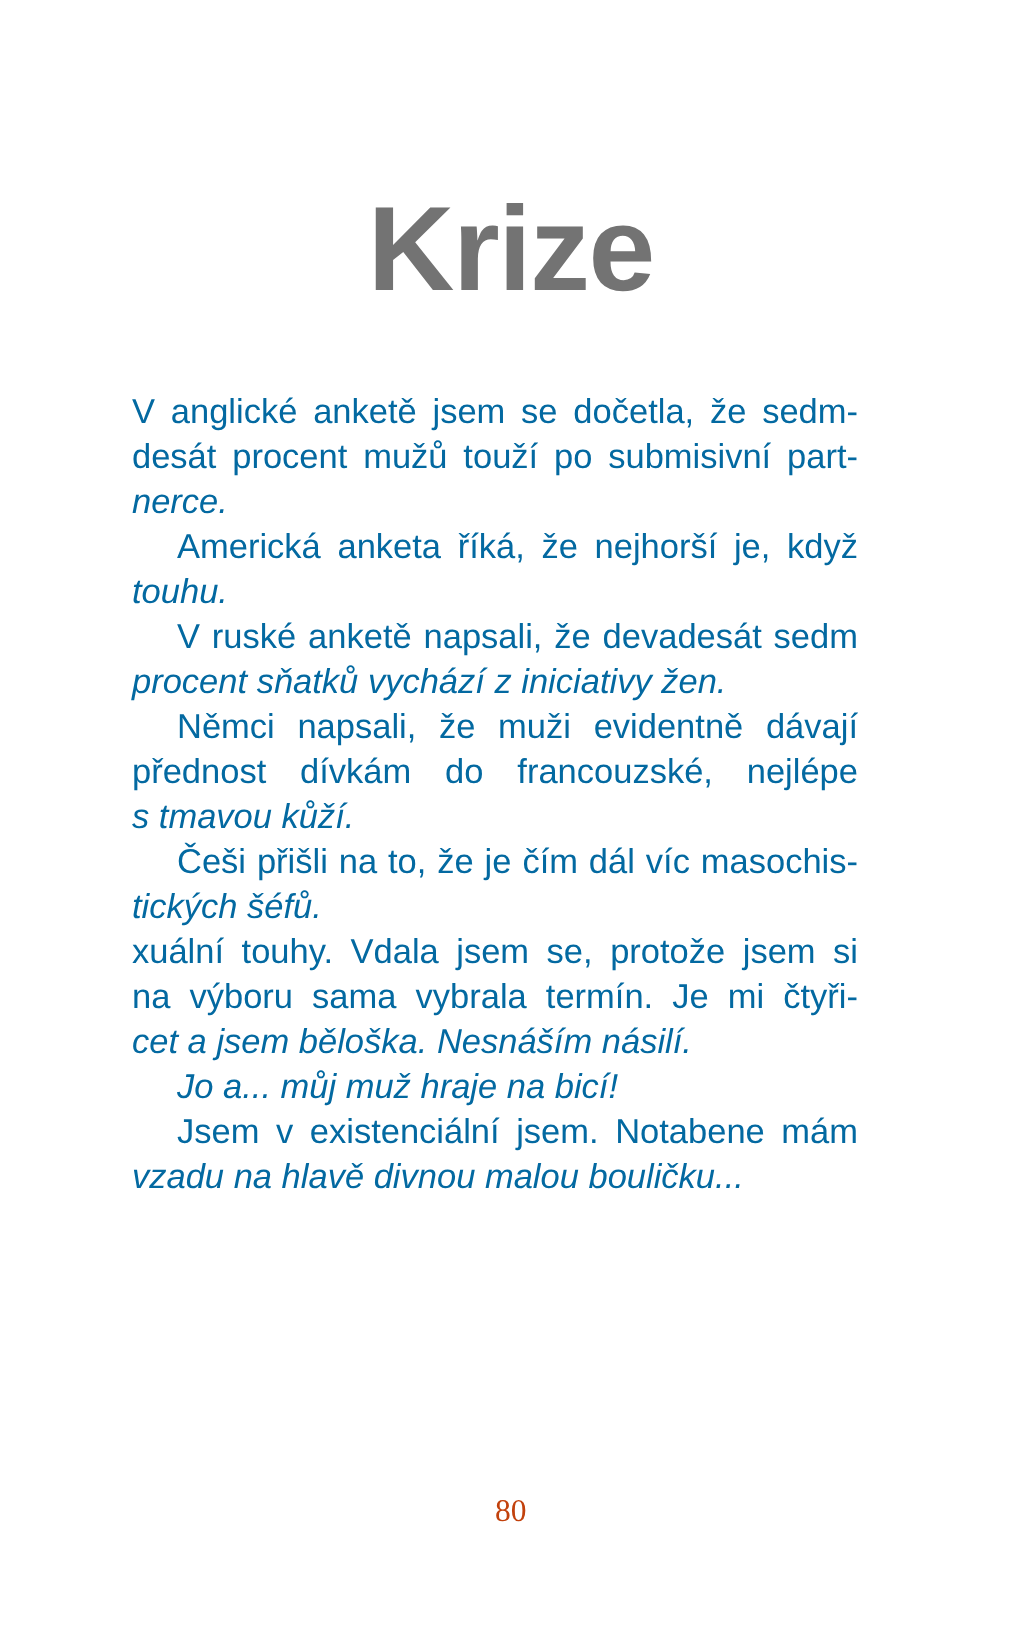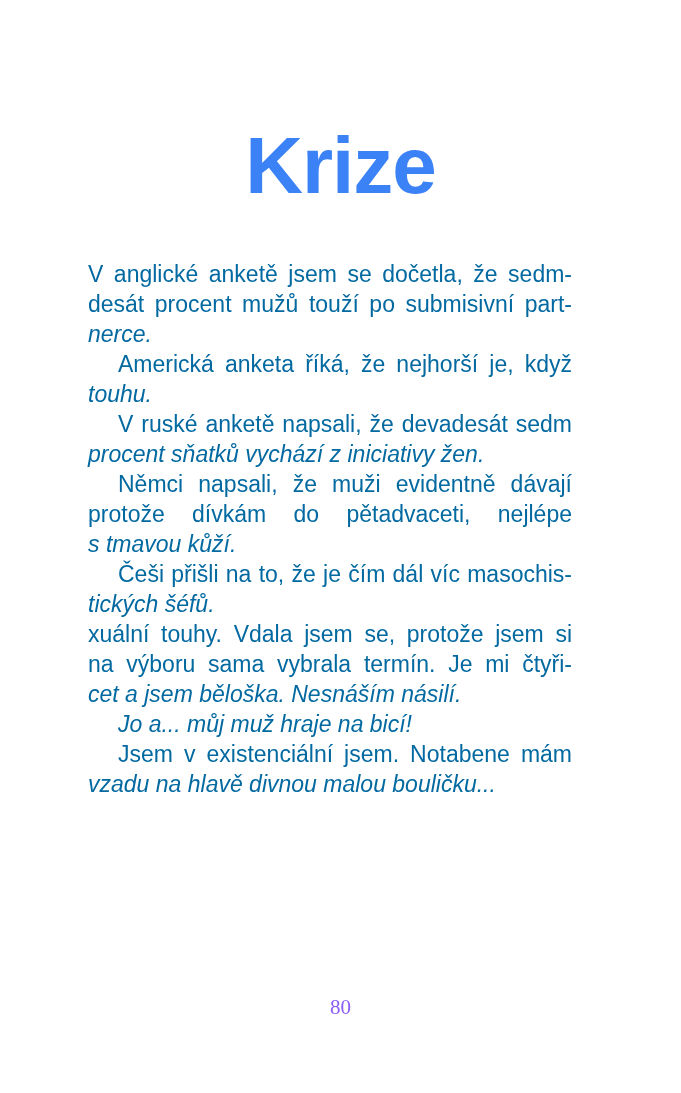--- a/index.html
+++ b/index.html
@@ -20,21 +20,21 @@
     top: 126px;
     left: 0;
     width: 100%;
     margin: 0;
     text-align: center;
     font-family: "Liberation Sans", sans-serif;
     font-weight: bold;
     font-size: 80px;
     line-height: 1;
     letter-spacing: -1px;
-    color: #3b82f6;
+    color: #737373;
   }
   .body-text {
     position: absolute;
     left: 88px;
     top: 259px;
     width: 484px;
     font-size: 23px;
     line-height: 30px;
     color: #0369a1;
   }
@@ -55,21 +55,21 @@
     text-indent: 30px;
   }
   .page-number {
     position: absolute;
     top: 995px;
     left: 0;
     width: 100%;
     text-align: center;
     font-family: "Liberation Serif", serif;
     font-size: 21px;
-    color: #8b5cf6;
+    color: #c2410c;
   }
 </style>
 </head>
 <body>
 
 <div class="page">
   <h1 class="chapter-title">Krize</h1>
 
   <div class="body-text">
       <div class="paragraph">
@@ -80,21 +80,21 @@
       <div class="paragraph">
         <div class="line indented">Americká anketa říká, že nejhorší je, když</div>
         <div class="line last">touhu.</div>
       </div>
       <div class="paragraph">
         <div class="line indented">V ruské anketě napsali, že devadesát sedm</div>
         <div class="line last">procent sňatků vychází z iniciativy žen.</div>
       </div>
       <div class="paragraph">
         <div class="line indented">Němci napsali, že muži evidentně dávají</div>
-        <div class="line">protože dívkám do pětadvaceti, nejlépe</div>
+        <div class="line">přednost dívkám do francouzské, nejlépe</div>
         <div class="line last">s tmavou kůží.</div>
       </div>
       <div class="paragraph">
         <div class="line indented">Češi přišli na to, že je čím dál víc masochis-</div>
         <div class="line last">tických šéfů.</div>
       </div>
       <div class="paragraph">
         <div class="line">xuální touhy. Vdala jsem se, protože jsem si</div>
         <div class="line">na výboru sama vybrala termín. Je mi čtyři-</div>
         <div class="line last">cet a jsem běloška. Nesnáším násilí.</div>

